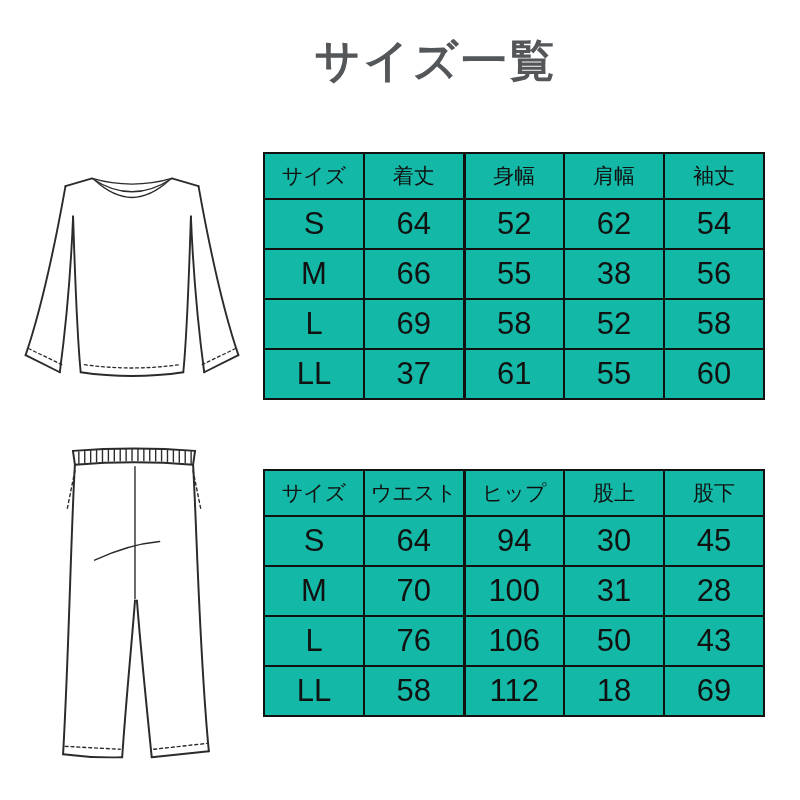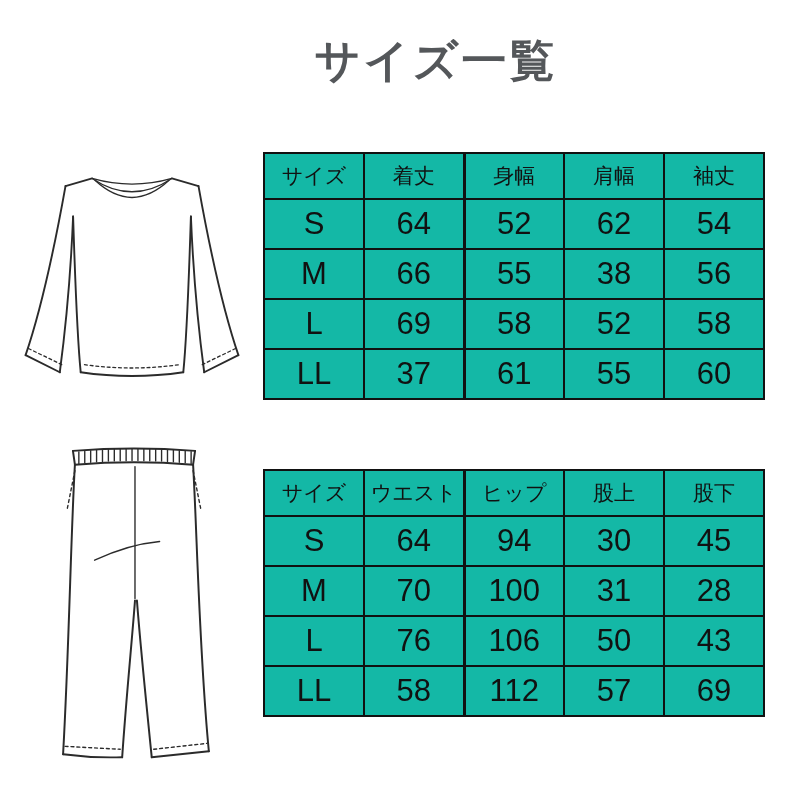--- a/index.html
+++ b/index.html
@@ -181,17 +181,17 @@
       <td class="size-col">L</td>
       <td>76</td>
       <td class="thick-left">106</td>
       <td>50</td>
       <td>43</td>
     </tr>
     <tr>
       <td class="size-col">LL</td>
       <td>58</td>
       <td class="thick-left">112</td>
-      <td>57</td>
+      <td>18</td>
       <td>69</td>
     </tr>
   </tbody>
 </table>
 
 </body></html>

